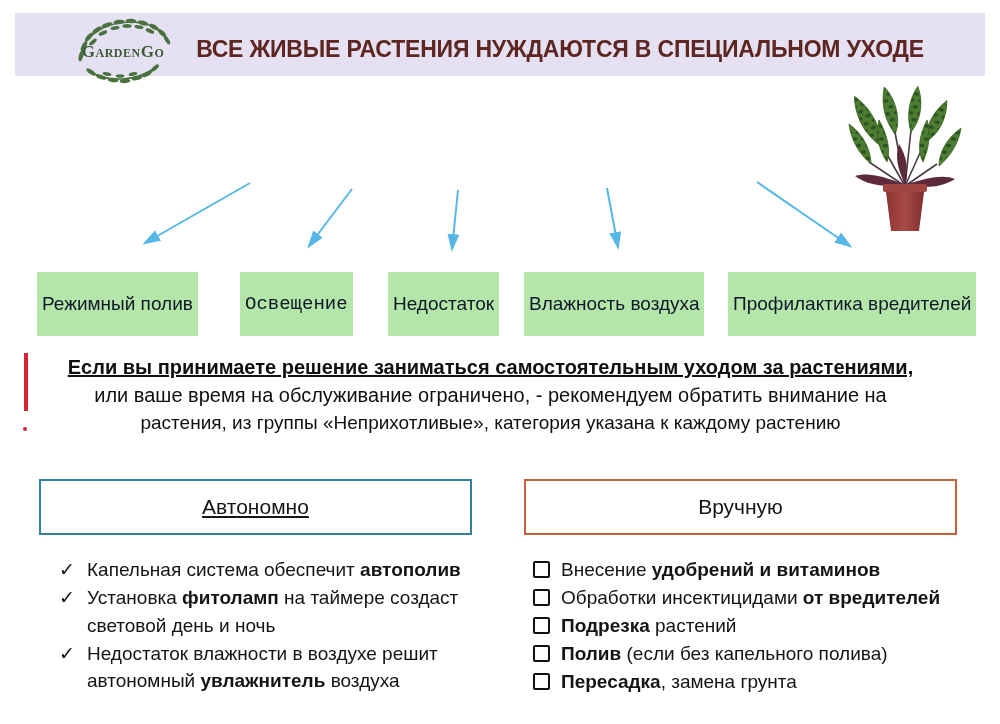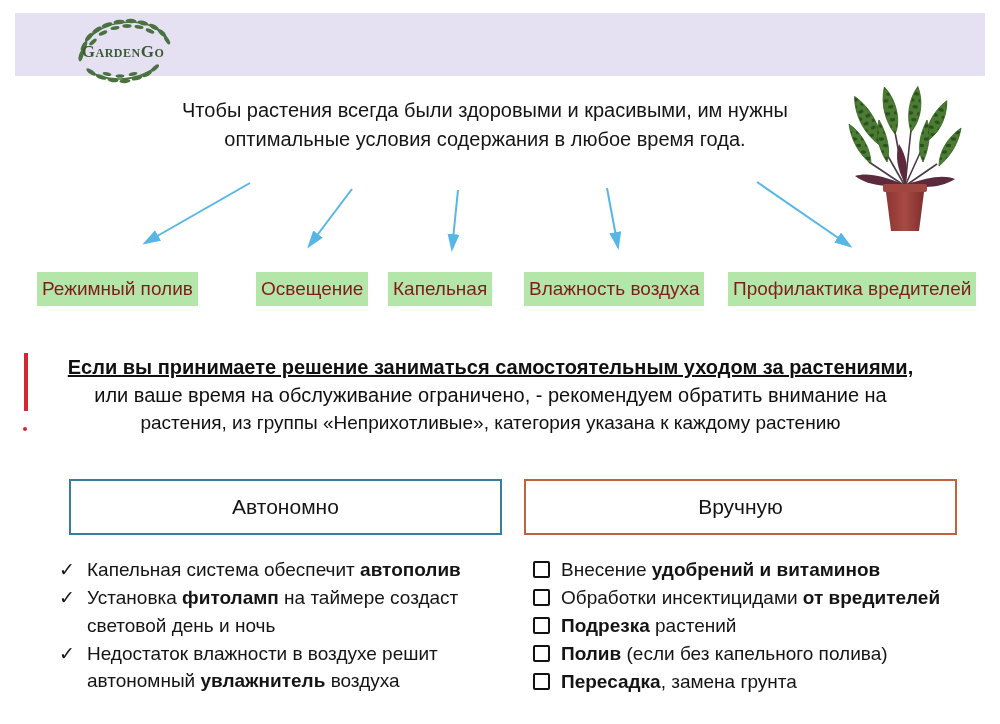--- a/index.html
+++ b/index.html
@@ -19,40 +19,40 @@
   
   .intro{
     position:absolute;left:135px;top:96px;width:700px;text-align:center;
     font-size:20px;line-height:29px;color:#151515;
   }
   .plant{position:absolute;left:822px;top:84px;width:166px;height:150px;}
   
   .arrows{position:absolute;left:0;top:0;width:1000px;height:724px;pointer-events:none;}
   
   .factor{
-    position:absolute;top:272px;background:#b5e6a9;color:#7f1d1d;
-    font-size:19px;padding:6px 5px;white-space:nowrap;
-  }
-  .f0{left:37px;} .f1{left:256px;} .f2{left:388px;} .f3{left:524px;} .f4{left:728px;}
+    position:absolute;top:272px;background:#b5e6a9;color:#0f172a;
+    font-size:19px;padding:21px 5px;white-space:nowrap;
+  }
+  .f0{left:37px;} .f1{left:240px;font-family:Liberation Mono, monospace;} .f2{left:388px;} .f3{left:524px;} .f4{left:728px;}
   
   .note-bar{position:absolute;left:24px;top:353px;width:4px;height:58px;background:#d12735;}
   .note-dot{position:absolute;left:23px;top:427px;width:4px;height:4px;border-radius:2px;background:#d12735;}
   .note{
     position:absolute;left:33px;top:353px;width:915px;text-align:center;
     font-size:20px;line-height:28px;color:#101010;
   }
   .note .l1{font-weight:bold;text-decoration:underline;}
   .note .l2b{font-weight:normal;}
   .note .l3{font-size:19px;}
   
   .colbox{
     position:absolute;top:479px;width:429px;height:52px;background:#fff;
     display:flex;align-items:center;justify-content:center;font-size:21px;color:#141414;
   }
-  .box-auto{left:69px;border:2px solid #357e9c;}
+  .box-auto{left:39px;border:2px solid #357e9c;text-decoration:underline;}
   .box-manual{left:524px;border:2px solid #c4613d;}
   .list{position:absolute;top:556px;font-size:19px;line-height:27.5px;color:#141414;}
   .list-auto{left:50px;width:438px;}
   .list-manual{left:524px;width:440px;}
   .item{position:relative;padding-left:37px;margin:0 0 0.5px 0;}
   .bullet{position:absolute;left:5px;top:0;width:24px;text-align:center;}
   .bullet-check{font-size:19px;}
   .bullet-box{
     display:inline-block;width:13px;height:13px;border:2.6px solid #111;
     border-radius:2px;margin-top:4.5px;
@@ -98,26 +98,23 @@
           <ellipse cx="80" cy="64" rx="5.5" ry="2.2" transform="rotate(-16 80 64)"></ellipse>
           <ellipse cx="90" cy="60" rx="5.5" ry="2.2" transform="rotate(-28 90 60)"></ellipse>
           <ellipse cx="98" cy="54" rx="5" ry="2" transform="rotate(-42 98 54)"></ellipse>
           <ellipse cx="50" cy="60" rx="4.4" ry="1.8" transform="rotate(12 50 60)"></ellipse>
           <ellipse cx="63" cy="62" rx="4.4" ry="1.8" transform="rotate(0 63 62)"></ellipse>
           <ellipse cx="76" cy="60" rx="4.4" ry="1.8" transform="rotate(-12 76 60)"></ellipse>
         </g>
         <text x="66" y="43" text-anchor="middle" font-family="Liberation Serif, serif" font-weight="bold" font-size="17" fill="#3c5a33" style="font-variant:small-caps;letter-spacing:0.5px;">GardenGo</text>
       </svg>
     </div>
-  </div>
-
-  <div class="intro">
-    <div>Чтобы растения всегда были здоровыми и красивыми, им нужны</div>
-    <div>оптимальные условия содержания в любое время года.</div>
-  </div>
+    <div class="title">ВСЕ ЖИВЫЕ РАСТЕНИЯ НУЖДАЮТСЯ В СПЕЦИАЛЬНОМ УХОДЕ</div>
+  </div>
+
 
   <div class="plant">
     <svg viewBox="0 0 160 150" width="166" height="150">
       <defs>
         <pattern id="lp" width="9" height="13" patternUnits="userSpaceOnUse">
           <rect width="9" height="13" fill="#4c7c31"></rect>
           <ellipse cx="2.5" cy="3" rx="2.8" ry="1.7" fill="#2a5120"></ellipse>
           <ellipse cx="6.5" cy="9.5" rx="2.8" ry="1.7" fill="#2a5120"></ellipse>
         </pattern>
         <linearGradient id="potg" x1="0" y1="0" x2="1" y2="0">
@@ -169,21 +166,21 @@
       <line x1="250" y1="183" x2="145" y2="243" marker-end="url(#ah)"></line>
       <line x1="352" y1="189" x2="309" y2="246" marker-end="url(#ah)"></line>
       <line x1="458" y1="190" x2="452" y2="249" marker-end="url(#ah)"></line>
       <line x1="607" y1="188" x2="618" y2="247" marker-end="url(#ah)"></line>
       <line x1="757" y1="182" x2="850" y2="246" marker-end="url(#ah)"></line>
     </g>
   </svg>
 
   <span class="factor f0">Режимный полив</span>
   <span class="factor f1">Освещение</span>
-  <span class="factor f2">Капельная</span>
+  <span class="factor f2">Недостаток</span>
   <span class="factor f3">Влажность воздуха</span>
   <span class="factor f4">Профилактика вредителей</span>
 
   <div class="note-bar"></div>
   <div class="note-dot"></div>
   <div class="note">
     <div class="l1">Если вы принимаете решение заниматься самостоятельным уходом за растениями,</div>
     <div><span class="l2b">или ваше время на обслуживание ограничено,</span><span> - рекомендуем обратить внимание на</span></div>
     <div class="l3">растения, из группы «Неприхотливые»,  категория указана к каждому растению</div>
   </div>

